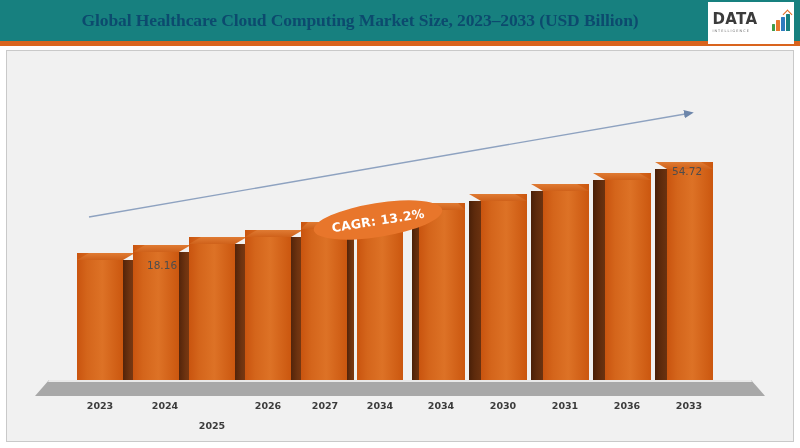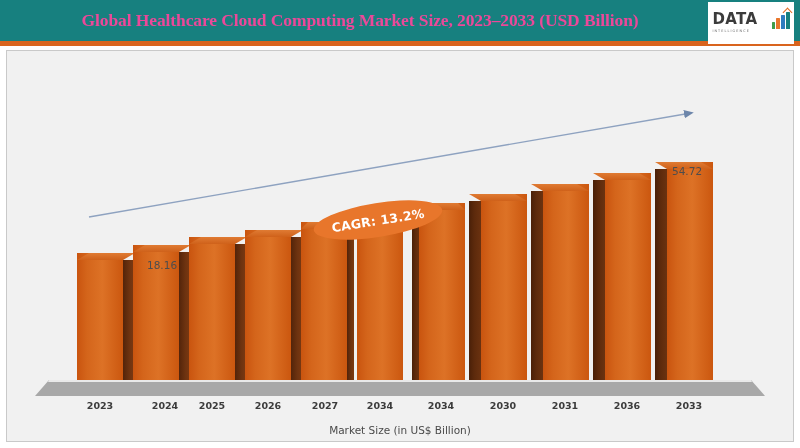--- a/index.html
+++ b/index.html
@@ -37,21 +37,21 @@
     background: #d9641e;
   }
   .header-title {
     position: absolute;
     left: 10px;
     top: 0;
     width: 700px;
     height: 41px;
     line-height: 41px;
     text-align: center;
-    color: #ec4899;
+    color: #0c4a6e;
     font-family: "Liberation Serif", serif;
     font-weight: bold;
     font-size: 17.5px;
     letter-spacing: -0.1px;
     white-space: nowrap;
   }
 
   
   .logo-box {
     position: absolute;
@@ -59,20 +59,21 @@
     top: 2px;
     width: 86px;
     height: 42px;
     background: #ffffff;
     display: flex;
     align-items: center;
     justify-content: center;
   }
   .logo-inner {
     display: flex;
+    align-items: flex-end;
     gap: 14px;
   }
   .logo-wordmark {
     display: flex;
     flex-direction: column;
     align-items: flex-start;
   }
   .logo-data {
     font-family: "DejaVu Sans", sans-serif;
     font-weight: bold;
@@ -350,27 +351,26 @@
         </defs>
         <line x1="82" y1="166" x2="684" y2="62" stroke="#8ea2c0" stroke-width="1.4" marker-end="url(#ah)"></line>
       </svg>
 
       <div class="cagr-badge">
         <span class="cagr-text">CAGR: 13.2%</span>
       </div>
 
       <div class="tick-label" style="left:63px;">2023</div>
       <div class="tick-label" style="left:128px;">2024</div>
-      <div class="tick-label" style="left:175px;">2025</div>
+      <div class="tick-label" style="left:175px;margin-top:20px;">2025</div>
       <div class="tick-label" style="left:231px;">2026</div>
       <div class="tick-label" style="left:288px;">2027</div>
       <div class="tick-label" style="left:343px;">2034</div>
       <div class="tick-label" style="left:404px;">2034</div>
       <div class="tick-label" style="left:466px;">2030</div>
       <div class="tick-label" style="left:528px;">2031</div>
       <div class="tick-label" style="left:590px;">2036</div>
       <div class="tick-label" style="left:652px;">2033</div>
 
-      <div class="axis-title">Market Size (in US$ Billion)</div>
 
     </div>
   </div>
 </div>
 
 </body></html>

